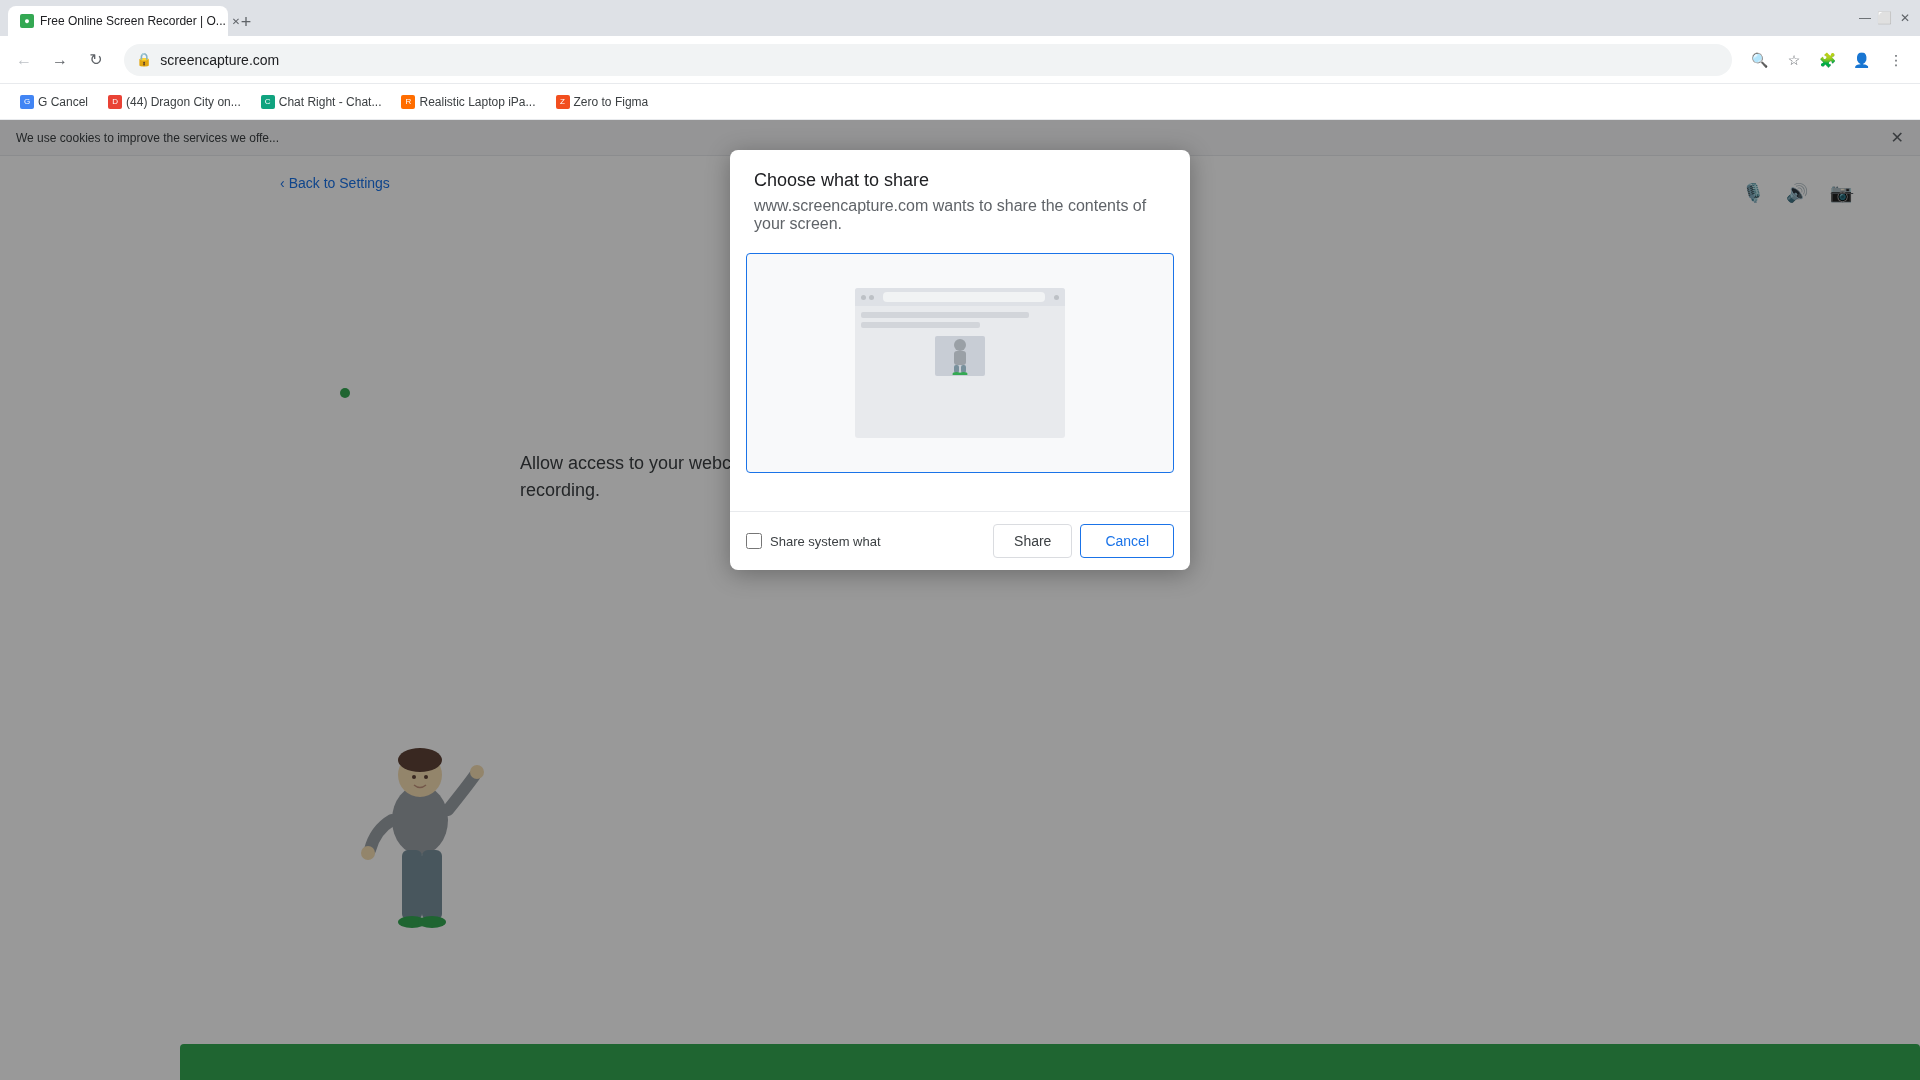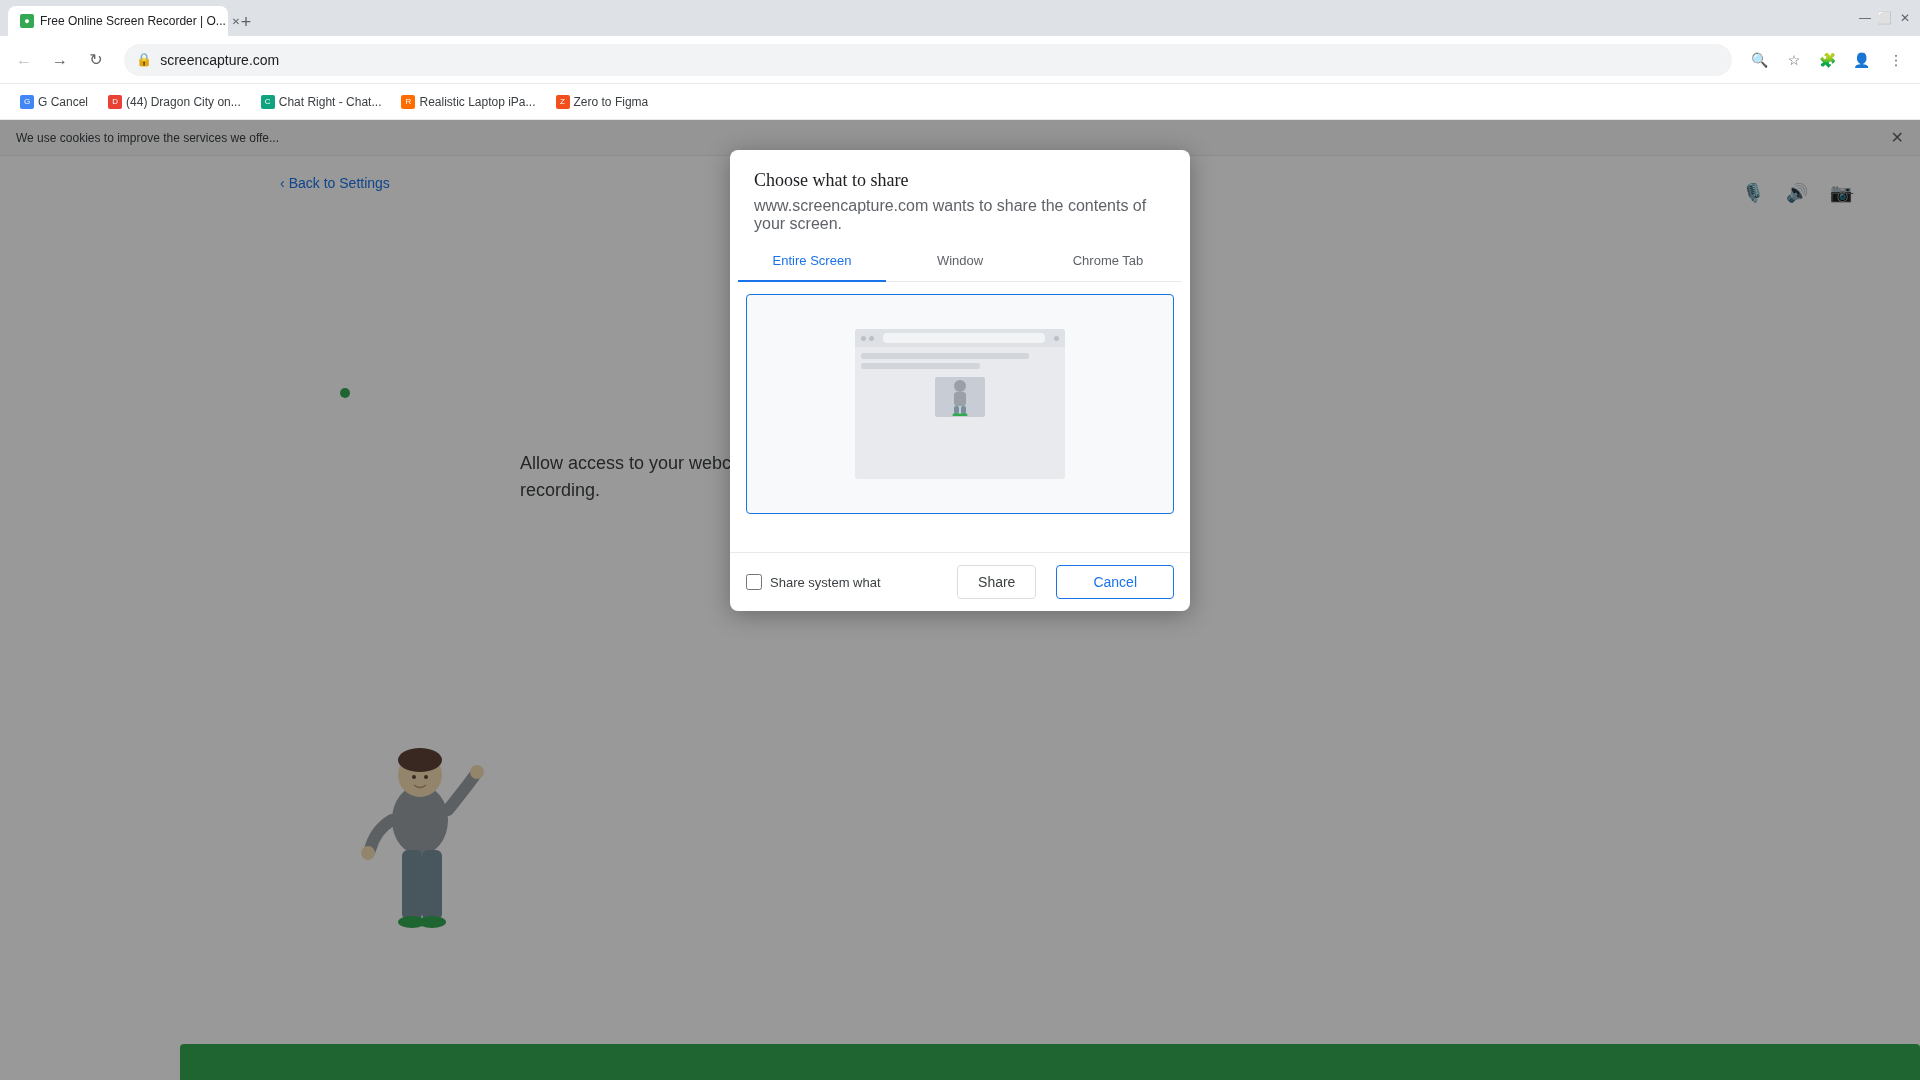--- a/index.html
+++ b/index.html
@@ -305,21 +305,20 @@
     }
 
     .modal-header {
       padding: 20px 24px 8px;
     }
     .modal-title {
       font-size: 18px;
       font-weight: 400;
       color: #202124;
       margin-bottom: 6px;
-      font-family: Liberation Serif, serif;
     }
     .modal-subtitle {
       font-size: 16px;
       color: #5f6368;
     }
 
     
     .modal-tabs {
       display: flex;
       border-bottom: 1px solid #e8eaed;
@@ -428,33 +427,33 @@
       cursor: pointer;
     }
     .checkbox-label input[type=checkbox] {
       width: 16px;
       height: 16px;
       cursor: pointer;
     }
     .footer-buttons {
       margin-left: auto;
       display: flex;
-      gap: 20px;
+      gap: 8px;
     }
     .btn-share {
       padding: 8px 20px;
       background: #fff;
       border: 1px solid #dadce0;
       border-radius: 4px;
       font-size: 14px;
       color: #3c4043;
       cursor: pointer;
     }
     .btn-cancel {
-      padding: 8px 36px;
+      padding: 8px 24px;
       background: #fff;
       border: 1px solid #1a73e8;
       border-radius: 4px;
       font-size: 14px;
       color: #1a73e8;
       cursor: pointer;
     }
 
     
     .character-svg {
@@ -581,25 +580,20 @@
     <div class="bottom-green-bar"></div>
 
     <div class="modal-overlay">
       <div class="modal">
 
         <div class="modal-header">
           <div class="modal-title">Choose what to share</div>
           <div class="modal-subtitle">www.screencapture.com wants to share the contents of your screen.</div>
         </div>
 
-        <div class="modal-tabs">
-          <div class="modal-tab active">Entire Screen</div>
-          <div class="modal-tab">Window</div>
-          <div class="modal-tab">Chrome Tab</div>
-        </div>
 
         <div class="modal-preview">
           <div class="screen-preview selected">
             <div class="screen-preview-inner">
 
               <div class="mini-screenshot">
                 <div class="mini-screenshot-header">
                   <div class="mini-dot"></div>
                   <div class="mini-dot"></div>
                   <div class="mini-addressbar"></div>

